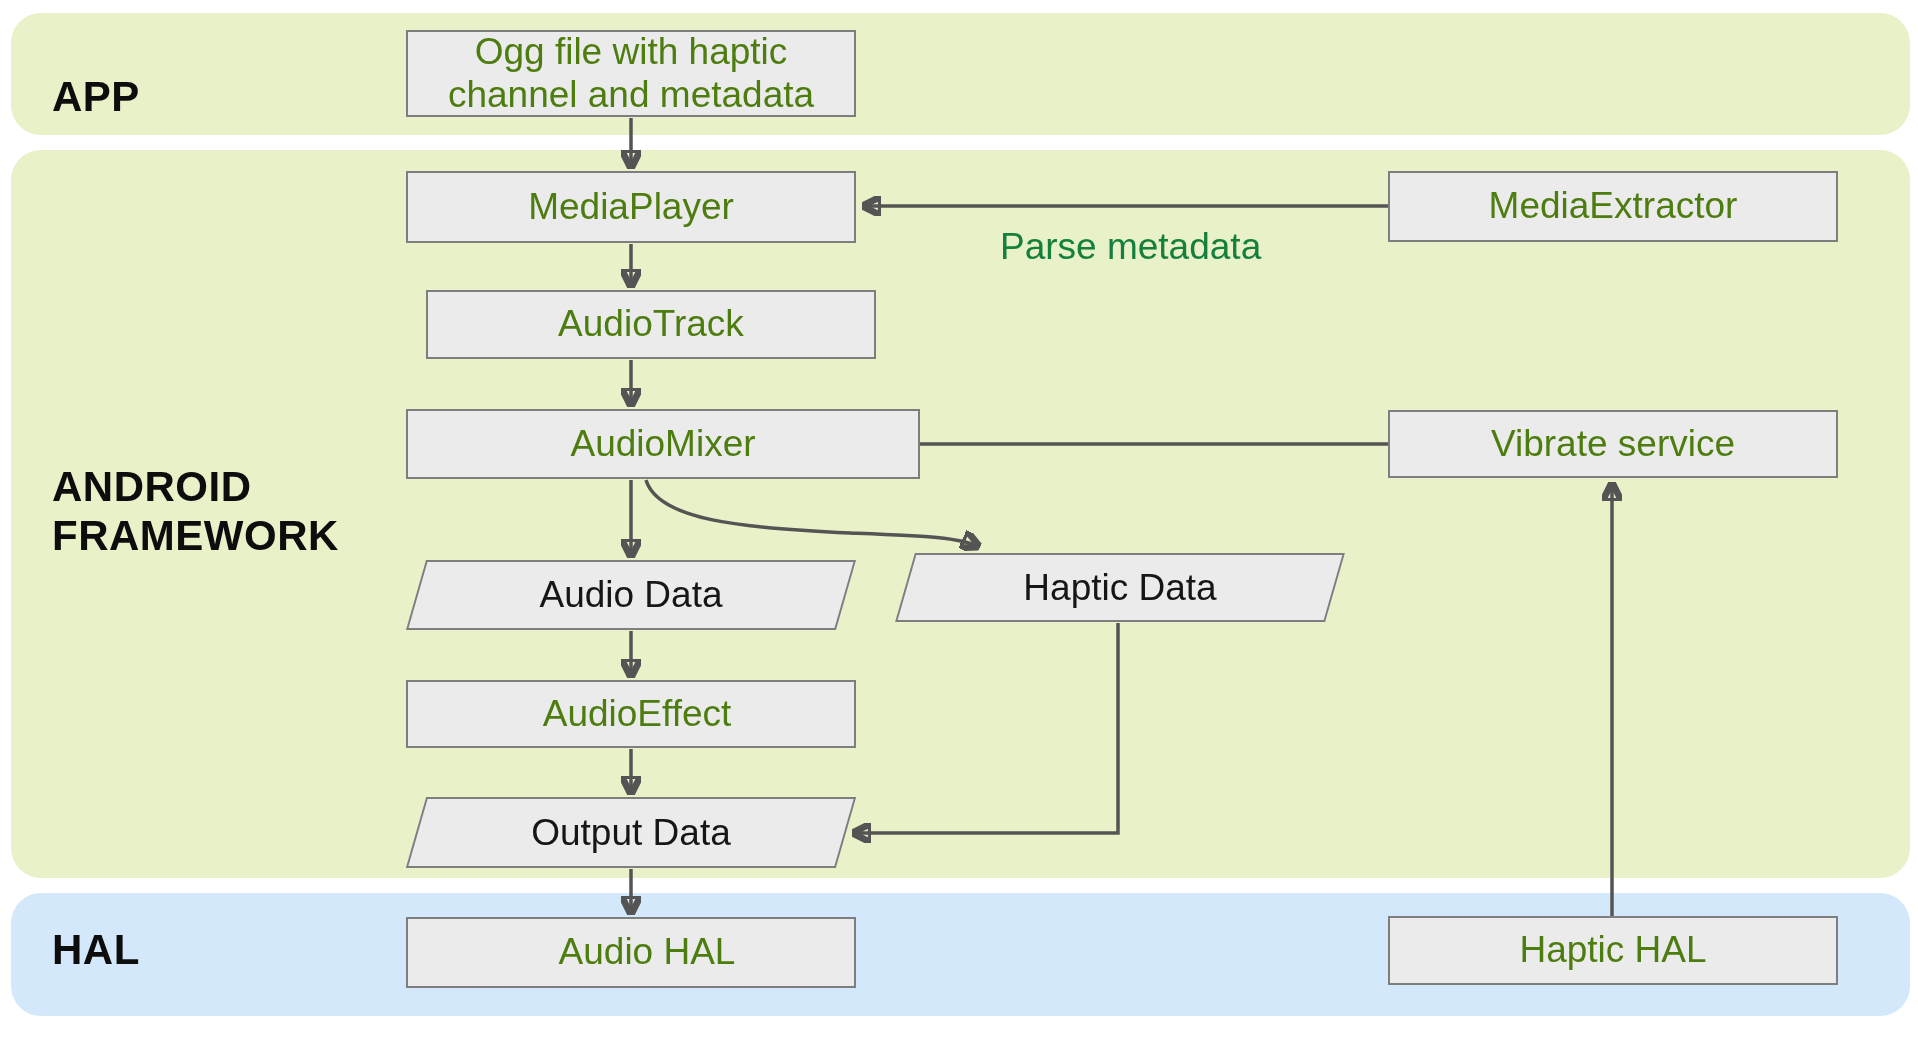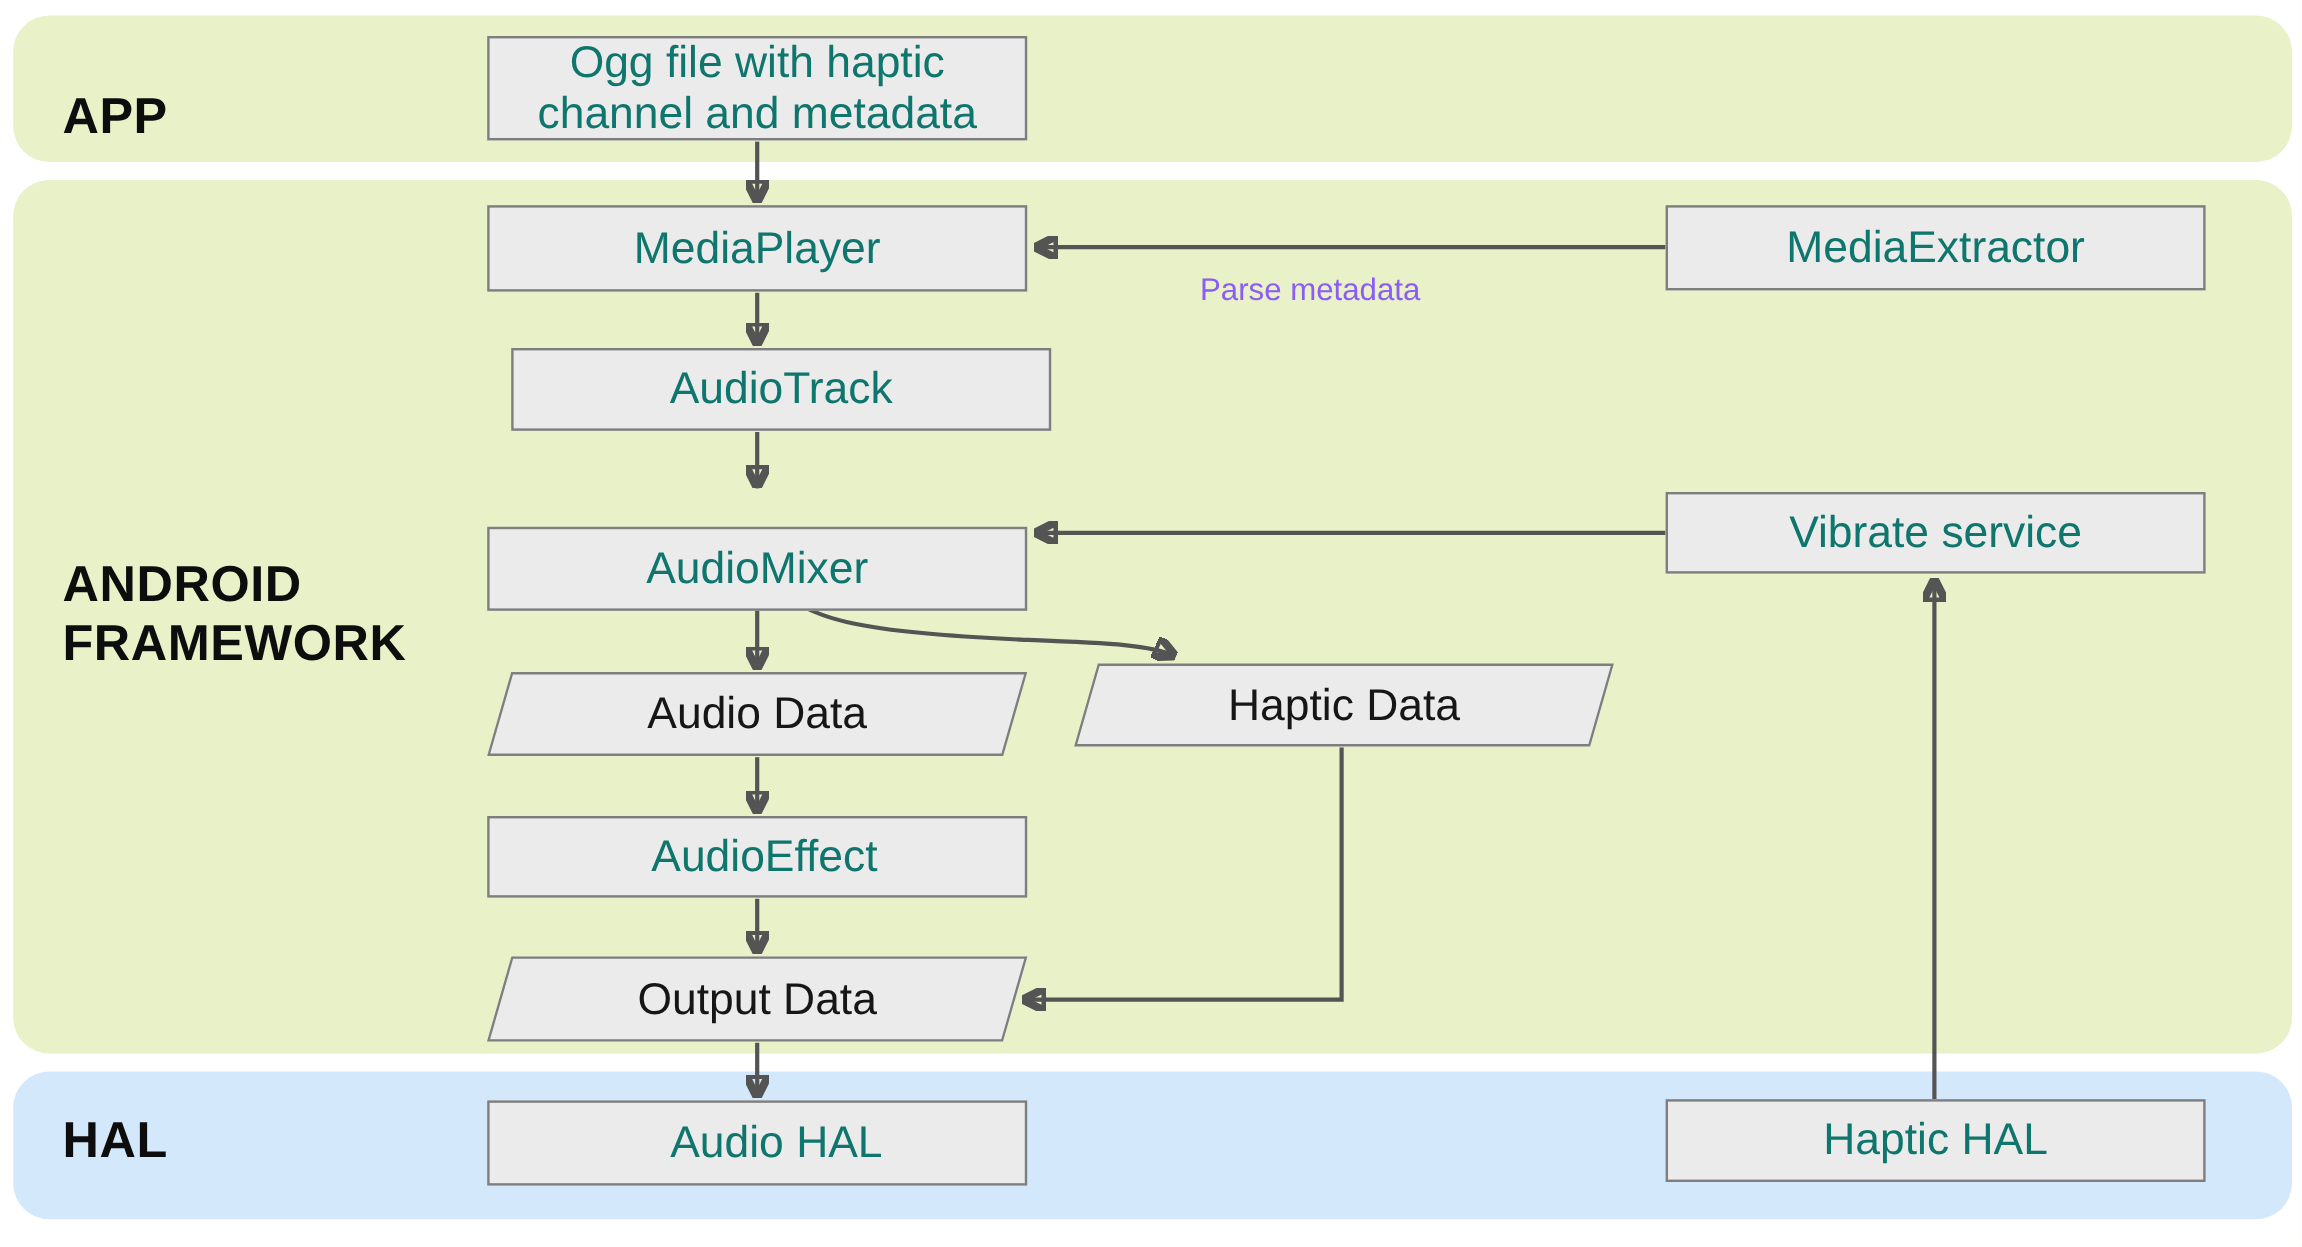--- a/index.html
+++ b/index.html
@@ -47,28 +47,28 @@
     position:absolute;
     box-sizing:border-box;
     background:var(--node-fill);
     border:2px solid var(--node-border);
     display:flex;
     align-items:center;
     justify-content:center;
     text-align:center;
     font-size:37px;
     line-height:1.16;
-    color:#0f766e;
+    color:#4d7c0f;
   }
   .multiline{white-space:pre-line;}
   
   #node-ogg          {left:406px;top:30px; width:450px;height:87px;}
   #node-mediaplayer  {left:406px;top:171px;width:450px;height:72px;}
   #node-audiotrack   {left:406px;top:290px;width:450px;height:69px;margin-left:20px;}
-  #node-audiomixer   {left:406px;top:409px;width:450px;height:70px;margin-top:30px;}
+  #node-audiomixer   {left:406px;top:409px;width:514px;height:70px;}
   #node-audioeffect  {left:406px;top:680px;width:450px;height:68px;padding-left:12px;}
   #node-audiohal     {left:406px;top:917px;width:450px;height:71px;padding-left:32px;}
   
   #node-mediaextractor{left:1388px;top:171px;width:450px;height:71px;}
   #node-vibrateservice{left:1388px;top:410px;width:450px;height:68px;}
   #node-haptichal     {left:1388px;top:916px;width:450px;height:69px;}
   
   .pnode{
     position:absolute;
     display:flex;align-items:center;justify-content:center;
@@ -81,22 +81,22 @@
     box-sizing:border-box;
     transform:skewX(-16deg);
   }
   .pnode .plabel{position:relative;z-index:1;}
   #node-audiodata {left:416px;top:560px;width:430px;height:70px;}
   #node-outputdata{left:416px;top:797px;width:430px;height:71px;}
   #node-hapticdata{left:905px;top:553px;width:430px;height:69px;}
   #edge-label-parse{
     position:absolute;
     left:1000px;top:226px;
-    font-size:26px;
-    color:#8b5cf6;
+    font-size:37px;
+    color:#15803d;
   }
   #arrows{position:absolute;left:0;top:0;pointer-events:none;}
   #arrows path{
     fill:none;
     stroke:var(--arrow);
     stroke-width:3.5px;
   }
 </style>
 </head>
 <body>

